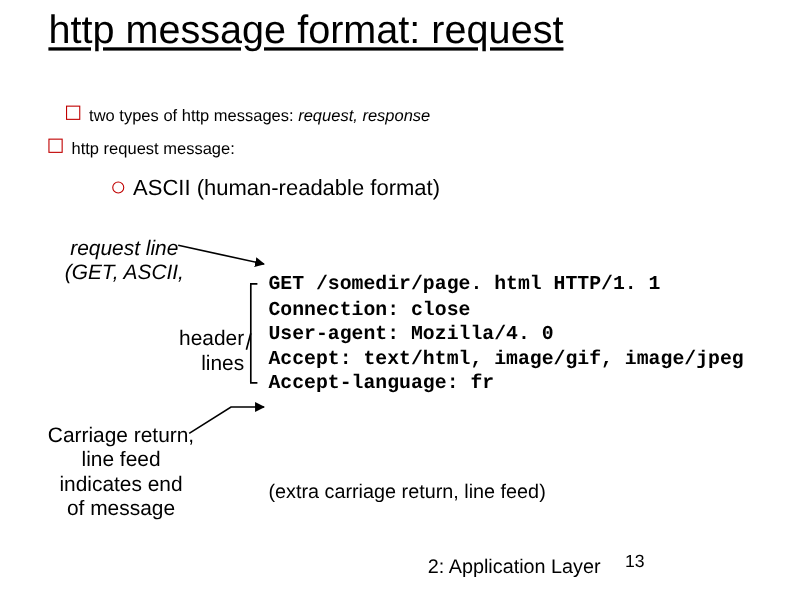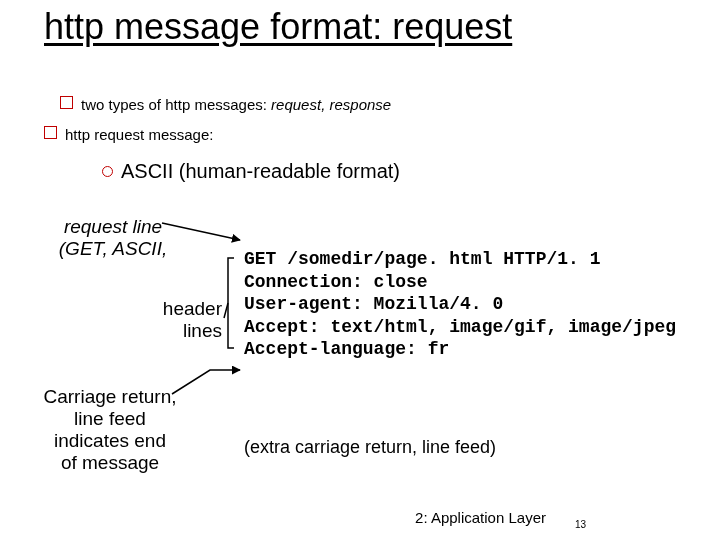--- a/index.html
+++ b/index.html
@@ -71,27 +71,27 @@
   }
   .extra-note {
     position: absolute;
     font-size: 18px;
     font-family: Arial, Helvetica, sans-serif;
   }
   .footer-text {
     position: absolute;
     right: 70px;
     bottom: 14px;
-    font-size: 15px;
+    font-size: 18px;
   }
   .footer-num {
     position: absolute;
     right: 30px;
-    bottom: 10px;
-    font-size: 10px;
+    bottom: 20px;
+    font-size: 16px;
     font-family: Arial, Helvetica, sans-serif;
   }
   svg.annot {
     position: absolute;
     pointer-events: none;
   }
 </style>
 </head>
 <body>
 

